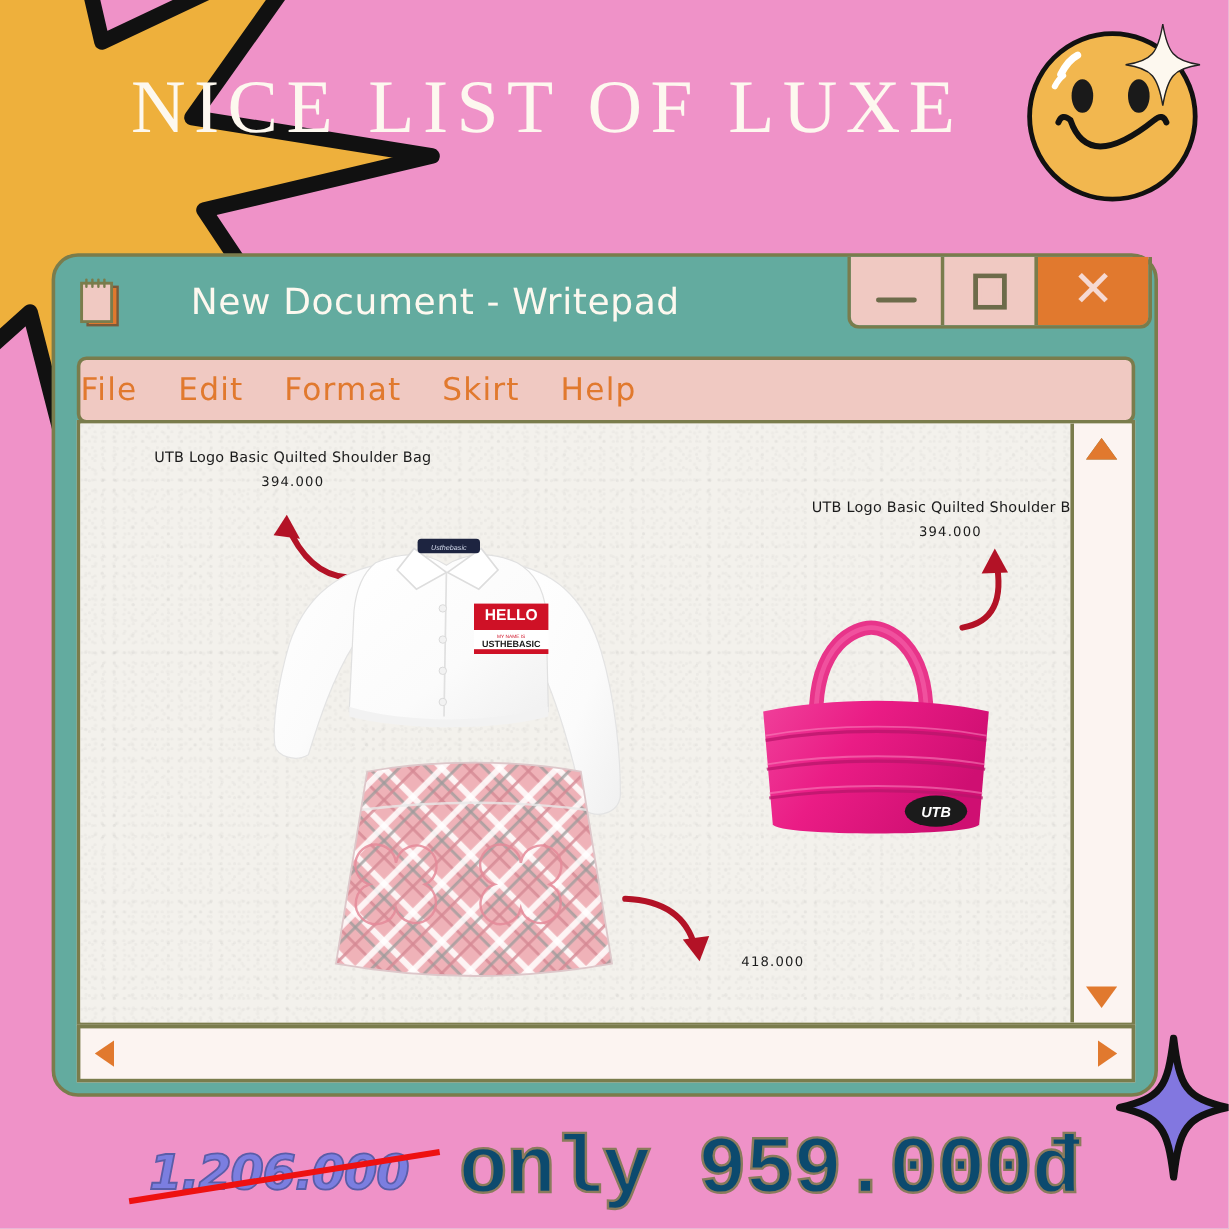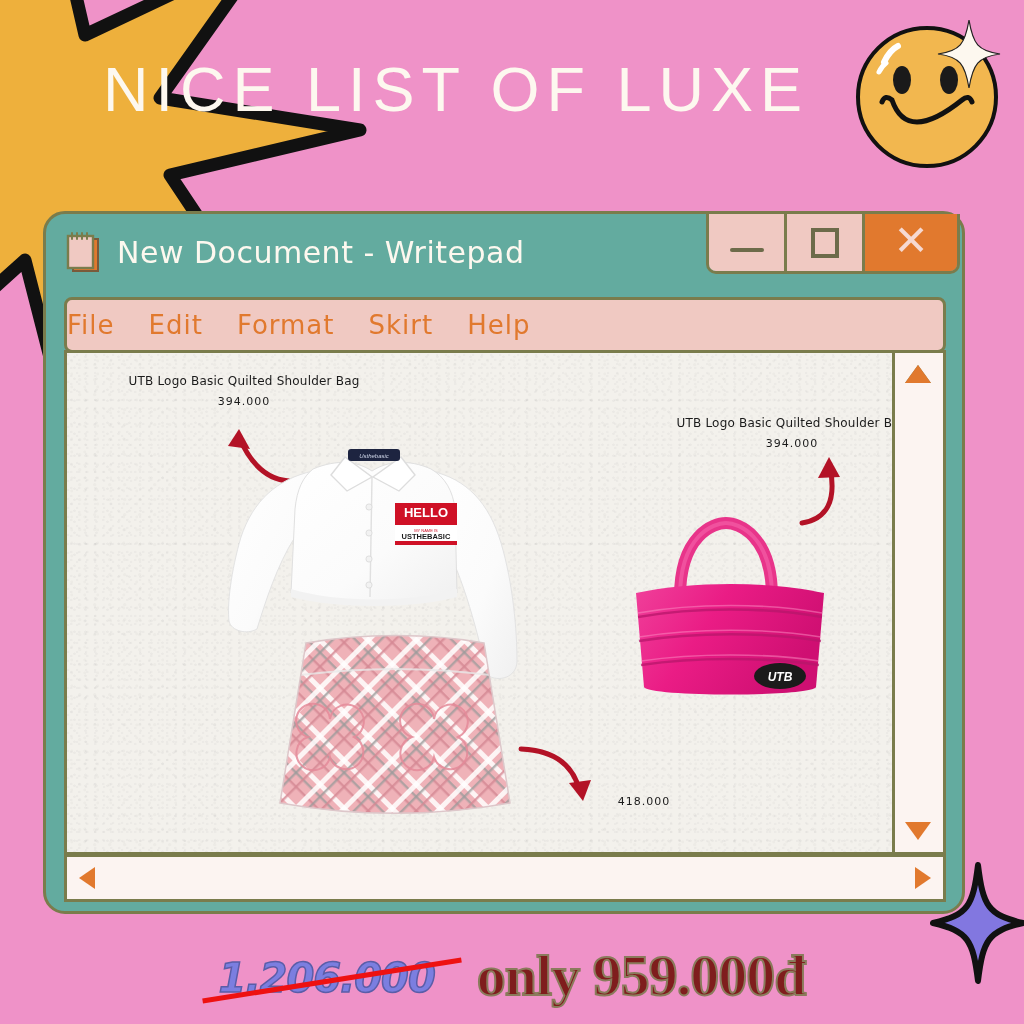--- a/index.html
+++ b/index.html
@@ -60,21 +60,21 @@
     position: absolute;
     left: 0;
     top: 58px;
     width: 1024px;
     text-align: center;
     z-index: 5;
   }
   .headline .htext {
     display: inline-block;
     color: #fdf8ef;
-    font-family: Liberation Sans, sans-serif;
+    font-family: Liberation Serif, serif;
     font-size: 63px;
     font-weight: 300;
     letter-spacing: 7px;
     line-height: 1;
     padding-left: 28px;
     padding-right: 140px;
   }
 
   
   .window {
@@ -87,20 +87,21 @@
     border: 3px solid #7a7c4c;
     border-radius: 22px;
     box-sizing: border-box;
     z-index: 6;
   }
   .titlebar {
     position: relative;
     height: 76px;
     display: flex;
     align-items: center;
+    gap: 42px;
   }
   .notepad-icon {
     margin-left: 20px;
     width: 34px;
     height: 42px;
     flex: none;
   }
   .win-title {
     margin-left: 17px;
     color: #fdf8ef;
@@ -311,24 +312,24 @@
   .strike {
     position: absolute;
     left: -18px;
     top: 50%;
     width: calc(100% + 46px);
     height: 5px;
     background: #ee1111;
     transform: rotate(-9deg);
   }
   .newprice {
-    font-family: Liberation Serif, serif;
+    font-family: Liberation Mono, monospace;
     font-weight: bold;
-    font-size: 58px;
-    color: #7f1d1d;
+    font-size: 68px;
+    color: #0c4a6e;
     -webkit-text-stroke: 2px #8a7b5c;
     letter-spacing: -1px;
     white-space: nowrap;
   }
 </style>
 </head>
 <body>
 
 <div id="poster">
 

